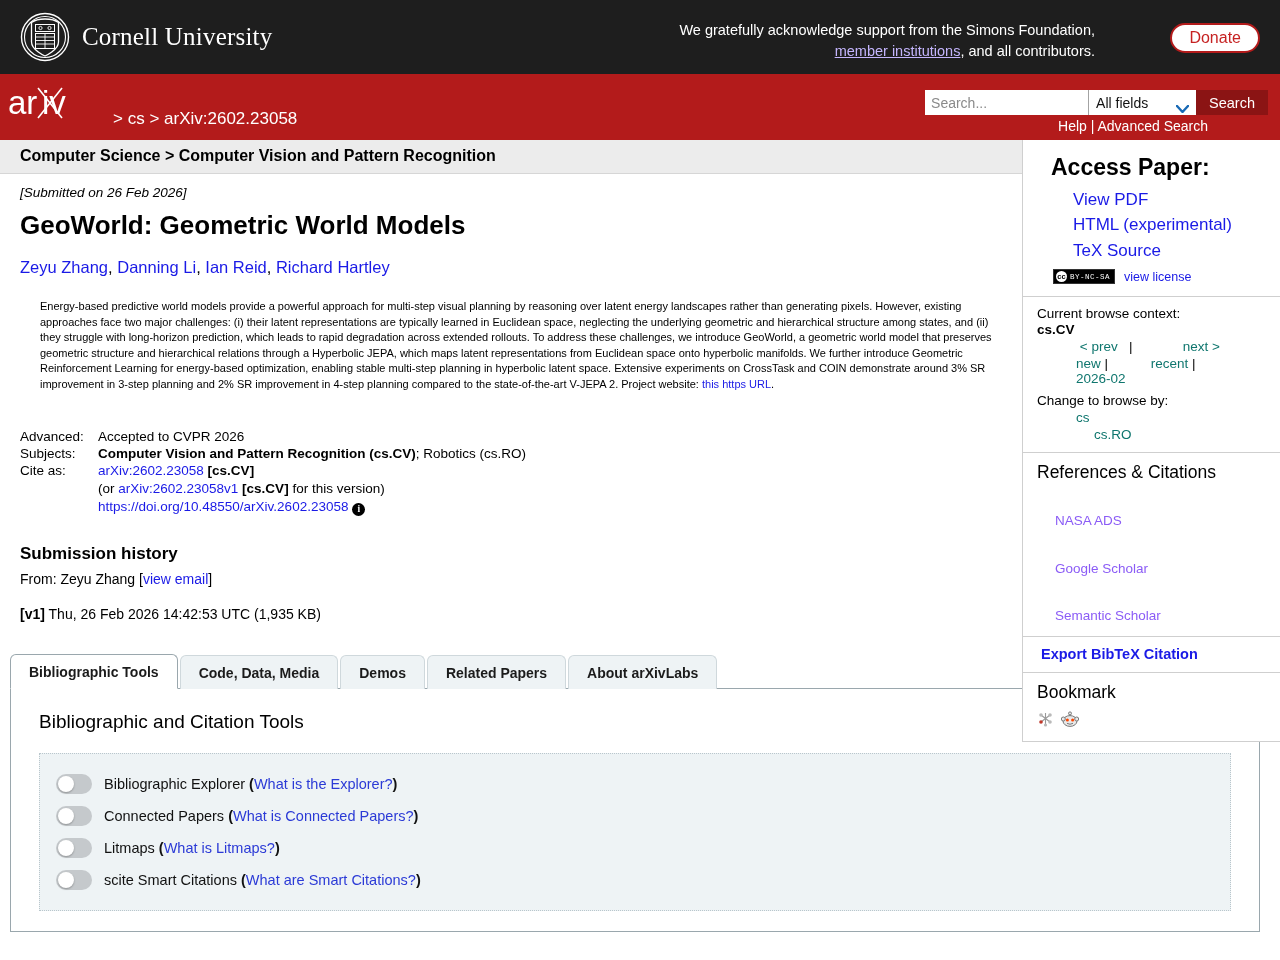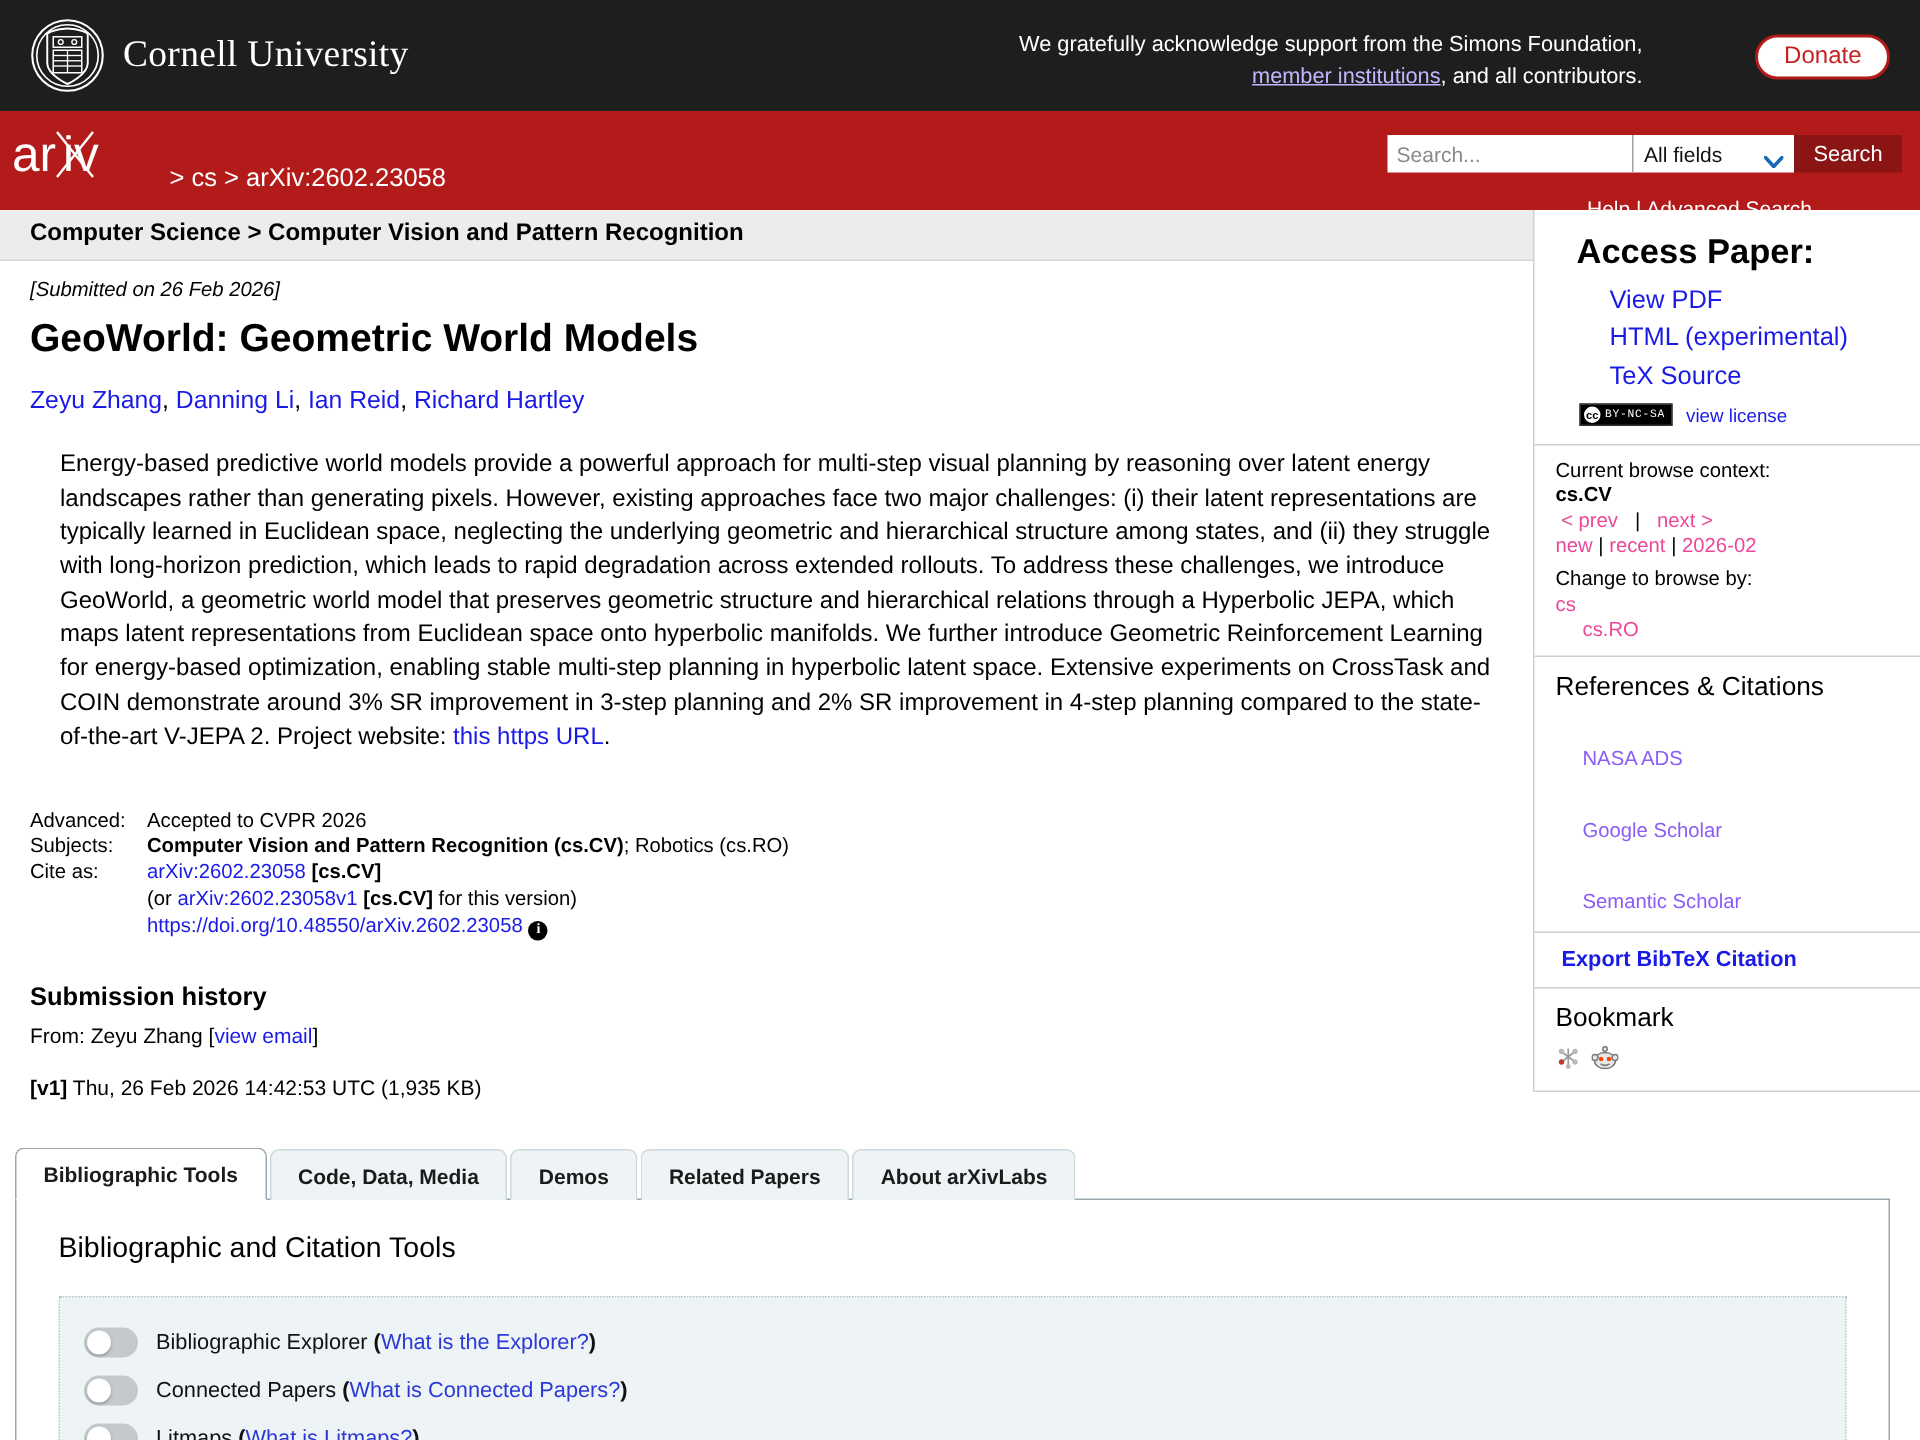--- a/index.html
+++ b/index.html
@@ -119,21 +119,21 @@
   .search-btn {
     background: #8b1414;
     color: #ffffff;
     border: none;
     padding: 0 13px;
     font-size: 14.5px;
     font-family: "Liberation Sans", sans-serif;
     cursor: pointer;
   }
   .search-links {
-    margin-top: 16px;
+    margin-top: 3px;
     color: #ffffff;
     font-size: 14px;
     padding-right: 60px;
   }
   .search-links a { color: #ffffff; text-decoration: none; }
 
   
   .page { position: relative; }
   .subject-bar {
     background: #ececec;
@@ -158,21 +158,21 @@
     margin: 11px 0 0 0;
     line-height: 1.15;
   }
   .authors {
     margin: 17px 0 0 0;
     font-size: 16.5px;
   }
   .authors a { color: #1a1ae6; text-decoration: none; }
   .abstract {
     margin: 22px 0 0 20px;
-    font-size: 16px;
+    font-size: 11px;
     line-height: 1.42;
     text-align: left;
     max-width: 958px;
   }
   .abstract a { color: #1a1ae6; text-decoration: none; }
 
   
   .meta {
     margin: 36px 0 0 0;
     font-size: 13.5px;
@@ -247,21 +247,21 @@
     font-size: 7.5px;
     font-family: "Liberation Mono", monospace;
     letter-spacing: .5px;
     padding-right: 2px;
   }
   .license-link { color: #1a1ae6; text-decoration: none; font-size: 12.5px; }
 
   .sb-txt { font-size: 13.5px; margin: 0 0 1px 0; }
   .sb-bold { font-weight: bold; font-size: 13.5px; }
   .sb-nav { font-size: 13.5px; margin-top: 2px; }
-  .sb-nav a, .sb-txt a { color: #ec4899; text-decoration: none; }
+  .sb-nav a, .sb-txt a { color: #0f766e; text-decoration: none; margin-left: 39px; }
   .sb-nav .sep { color: #000; }
   .sb-indent { margin-left: 18px; }
 
   .sb-head { font-size: 17.5px; margin: 0 0 5px 0; }
   .sb-sublink {
     display: block;
     color: #8b5cf6;
     text-decoration: none;
     font-size: 13.5px;
     margin-left: 18px;

